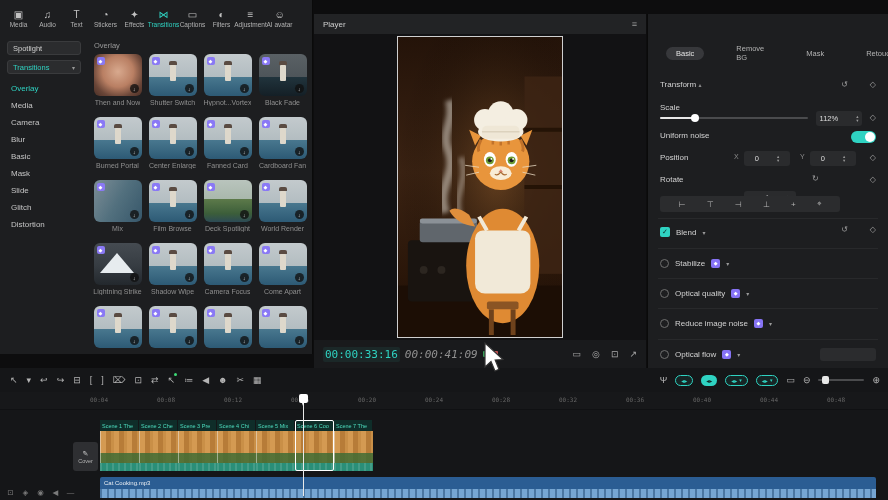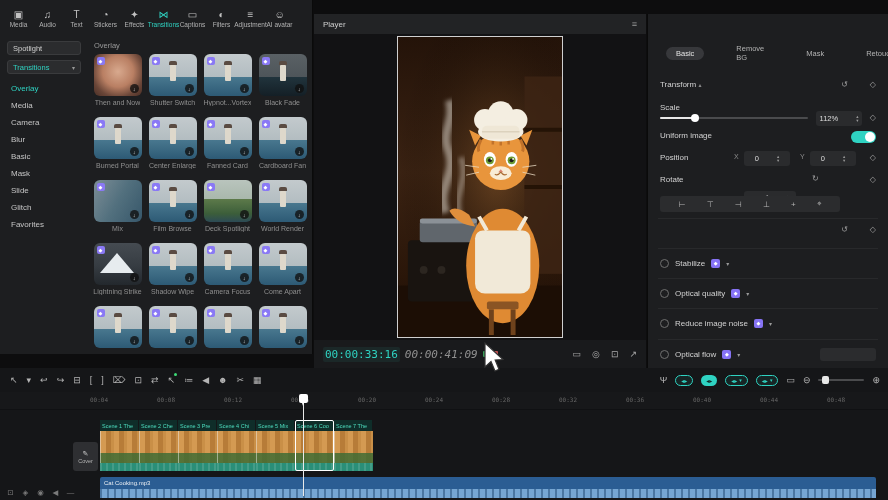--- a/index.html
+++ b/index.html
@@ -197,21 +197,21 @@
         </div>
         <div class="side-list" id="sideList">
             <div class="side-item active">Overlay</div>
             <div class="side-item">Media</div>
             <div class="side-item">Camera</div>
             <div class="side-item">Blur</div>
             <div class="side-item">Basic</div>
             <div class="side-item">Mask</div>
             <div class="side-item">Slide</div>
             <div class="side-item">Glitch</div>
-            <div class="side-item">Favorites</div>
+            <div class="side-item">Distortion</div>
           </div>
       </div>
       <div class="library">
         <div class="lib-title">Overlay</div>
         <div class="lib-grid" id="libGrid">
             <div class="lib-item">
               <div class="thumb face">
                 <span class="badge-tl">◆</span>
                 <span class="badge-br">↓</span>
               </div>
@@ -478,21 +478,21 @@
     </div>
     <div class="vbox" style="left:168px;top:97px;width:46px;">
       <span>112%</span>
       <span class="stepper">
           <span>▴</span>
           <span>▾</span>
         </span>
     </div>
     <span class="kf" style="top:99px">◇</span>
 
-    <div style="position:absolute;left:12px;top:117px;" class="irow-label">Uniform image</div>
+    <div style="position:absolute;left:12px;top:117px;" class="irow-label">Uniform noise</div>
     <div class="toggle">
         <div class="knob"></div>
       </div>
 
     <div style="position:absolute;left:12px;top:139px;" class="irow-label">Position</div>
     <span class="dim" style="position:absolute;left:86px;top:139px;font-size:7px">X</span>
     <div class="vbox" style="left:96px;top:137px;width:46px;">
       <span>0</span>
       <span class="stepper">
           <span>▴</span>
@@ -523,20 +523,25 @@
     <div class="align-bar" id="alignBar">
         <span>⊢</span>
         <span>⊤</span>
         <span>⊣</span>
         <span>⊥</span>
         <span>+</span>
         <span>⌖</span>
       </div>
 
     <div class="insp-div" style="top:204px"></div>
+    <div class="feat-row" style="top:211px">
+      <span class="chk-teal">✓</span>
+      <span class="irow-label">Blend</span>
+      <span class="feat-caret">▾</span>
+    </div>
     <span class="reset" style="top:211px">↺</span>
     <span class="kf" style="top:211px">◇</span>
 
     <div id="featureRows">
         <div class="insp-div" style="top: 234px;"></div>
         <div class="feat-row" style="top: 242px;">
           <span class="chk-circle"></span>
           <span class="irow-label">Stabilize</span>
           <span class="vip">◆</span>
           <span class="feat-caret">▾</span>

